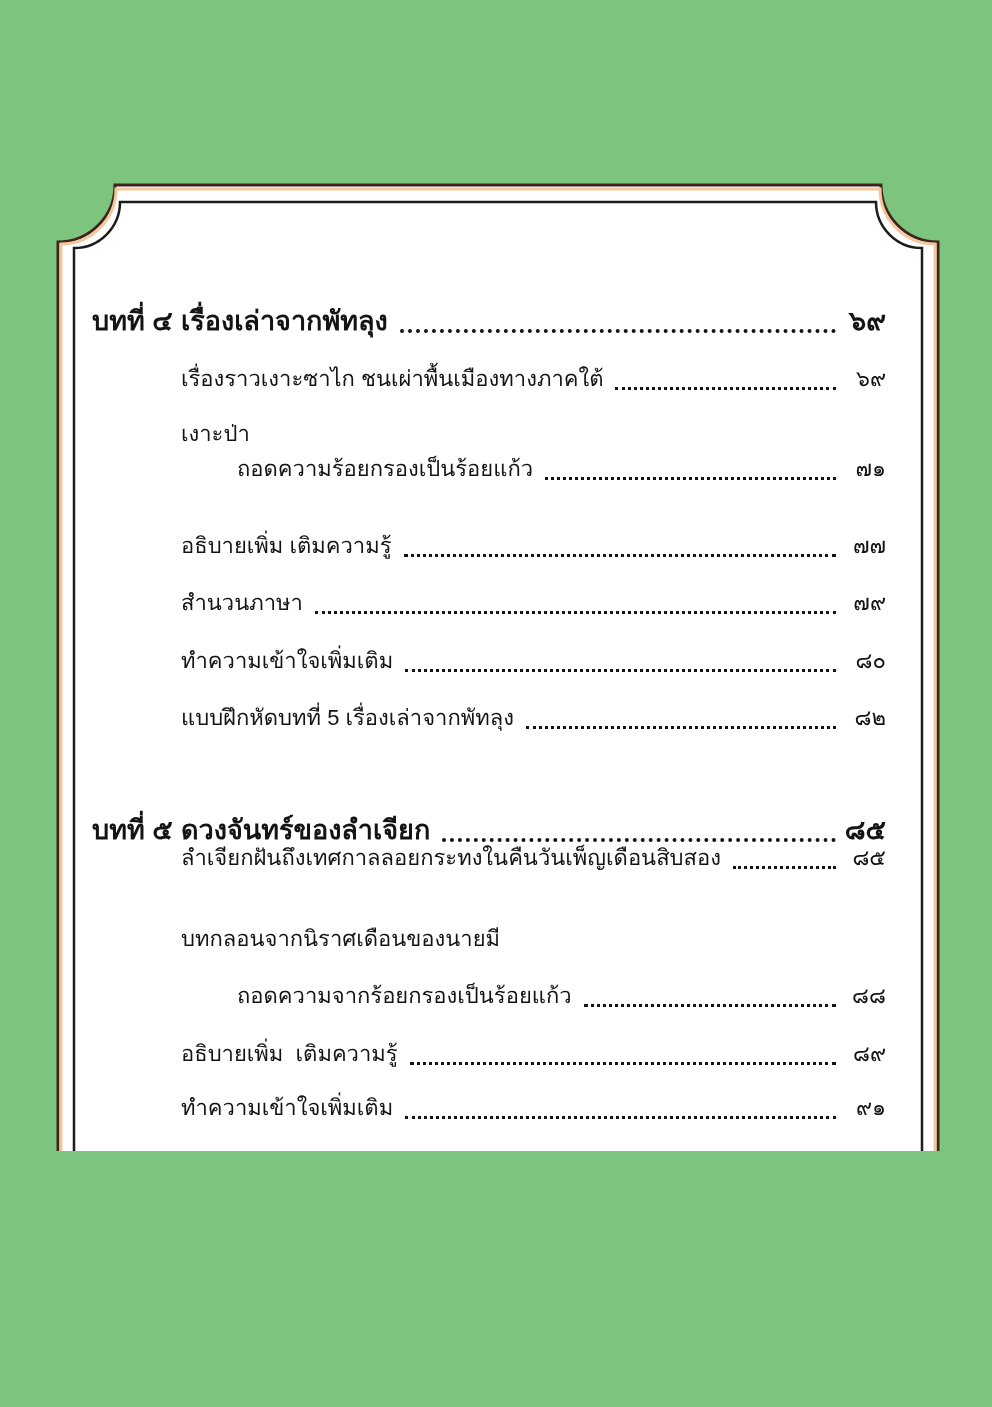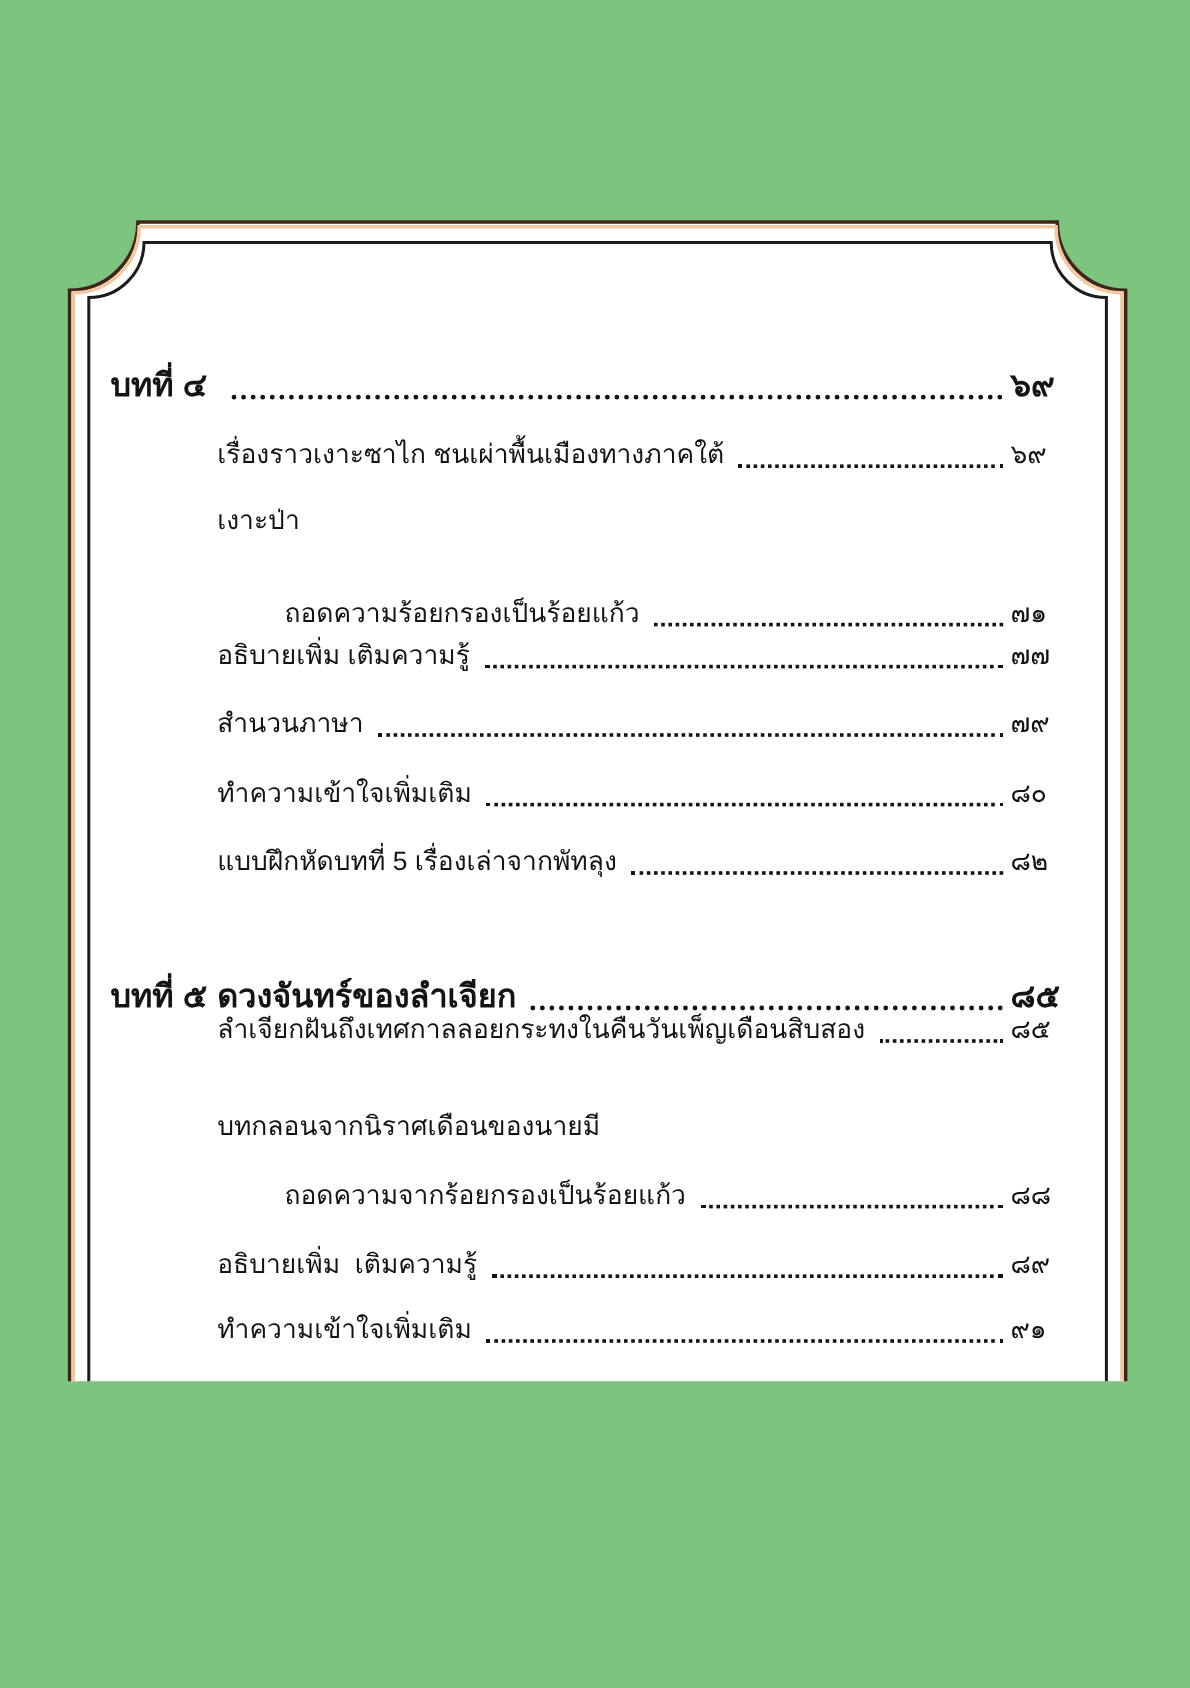--- a/index.html
+++ b/index.html
@@ -55,20 +55,21 @@
   .leader {
     flex: 1 1 auto;
     height: 0;
     border-bottom: 3px dotted var(--ink);
     margin: 0 6px 7px 12px;
     min-width: 30px;
   }
   .row.lv-chap .leader { border-bottom-width: 4px; margin-bottom: 6px; }
   .page-num {
     flex: 0 0 auto;
+    text-align: right;
     min-width: 44px;
   }
   .label { flex: 0 0 auto; }
 </style>
 </head>
 <body>
 
 <div class="page">
 
   <svg class="frame-svg" viewBox="0 0 992 1407" xmlns="http://www.w3.org/2000/svg">
@@ -77,35 +78,36 @@
 
     <path d="M 116 189 H 880 A 55 55 0 0 0 935 244 V 1271 A 55 55 0 0 0 880 1326 H 116 A 55 55 0 0 0 61 1271 V 244 A 55 55 0 0 0 116 189 Z" fill="none" style="stroke: var(--frame-peach);" stroke-width="3"></path>
 
     <path d="M 120 202 H 876 A 46 46 0 0 0 922 248 V 1272 A 46 46 0 0 0 876 1318 H 120 A 46 46 0 0 0 74 1272 V 248 A 46 46 0 0 0 120 202 Z" fill="none" style="stroke: var(--frame-inner);" stroke-width="2.5"></path>
   </svg>
 
   <div class="toc">
 
     <div class="row lv-chap" style="top:303px">
       <span class="clabel">บทที่ ๔</span>
+      <span class="label">เรื่องเล่าจากพัทลุง</span>
       <span class="leader"></span>
       <span class="page-num">๖๙</span>
     </div>
 
     <div class="row lv-item" style="top:361px">
       <span class="label">เรื่องราวเงาะซาไก ชนเผ่าพื้นเมืองทางภาคใต้</span>
       <span class="leader"></span>
       <span class="page-num">๖๙</span>
     </div>
 
     <div class="row lv-item" style="top:416px">
       <span class="label">เงาะป่า</span>
     </div>
 
-    <div class="row lv-sub" style="top:493px">
+    <div class="row lv-sub" style="top:451px">
       <span class="label">ถอดความร้อยกรองเป็นร้อยแก้ว</span>
       <span class="leader"></span>
       <span class="page-num">๗๑</span>
     </div>
 
     <div class="row lv-item" style="top:528px">
       <span class="label">อธิบายเพิ่ม เติมความรู้</span>
       <span class="leader"></span>
       <span class="page-num">๗๗</span>
     </div>

